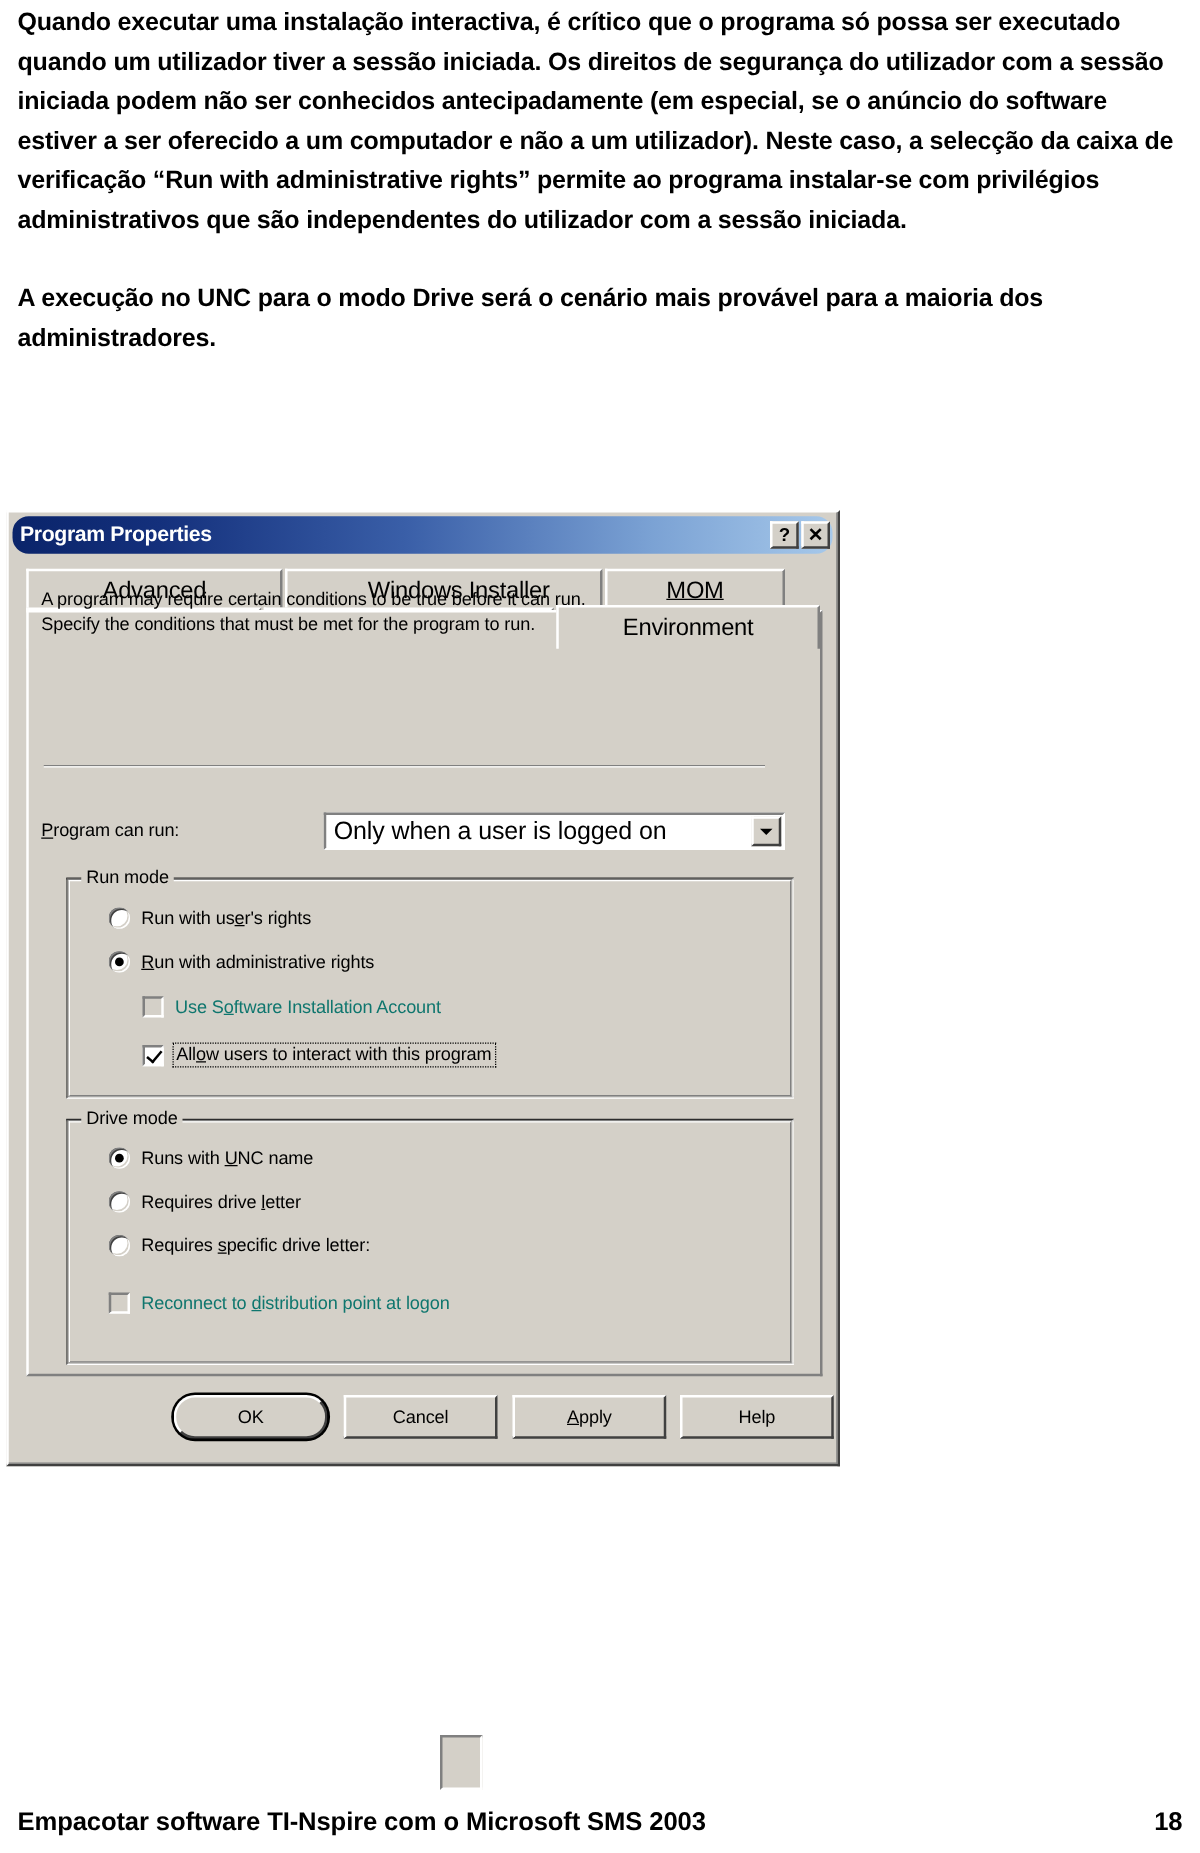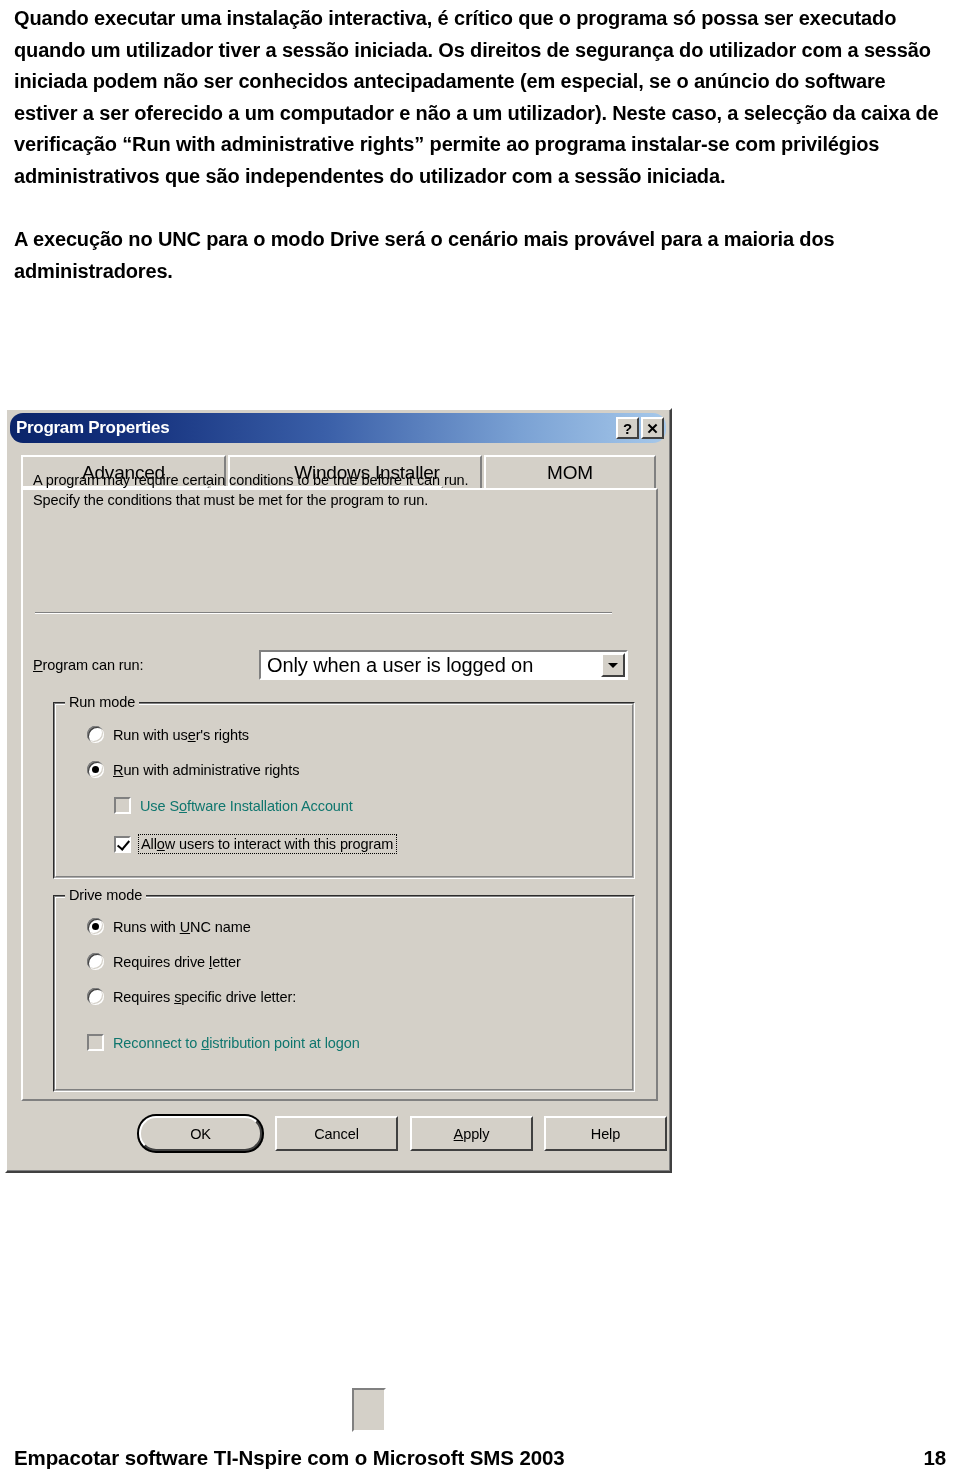--- a/index.html
+++ b/index.html
@@ -144,21 +144,21 @@
     align-items: center;
     justify-content: center;
     font-size: 19px;
     color: #000000;
     letter-spacing: -0.2px;
     margin-right: 2px;
     position: relative;
   }
   .tab.w-adv { width: 205px; }
   .tab.w-wi  { width: 254px; padding-left: 24px; }
-  .tab.w-mom { width: 172px; }
+  .tab.w-mom { width: 144px; text-decoration: underline; }
   .tab.w-gen { width: 188px; }
   .tab.w-req { width: 232px; }
   .tab.w-env { width: 211px; }
   .tab.active {
     background: #d4d0c8;
     z-index: 5;
     border-top: 2px solid #ffffff;
     border-left: 2px solid #ffffff;
     border-right: 2px solid #808080;
     margin-top: -2px;
@@ -424,20 +424,21 @@
 
   <div class="tabstrip">
     <div class="tabrow row-top">
       <div class="tab w-adv">Advanced</div>
       <div class="tab w-wi">Windows Installer</div>
       <div class="tab w-mom">MOM</div>
     </div>
     <div class="tabrow row-bottom">
       <div class="tab w-gen">General</div>
       <div class="tab w-req">Requirements</div>
+      <div class="tab w-env active">Environment</div>
     </div>
   </div>
 
   <div class="panel"></div>
 
   <div class="desc">
     <div>A program may require certain conditions to be true before it can run.</div>
     <div>Specify the conditions that must be met for the program to run.</div>
   </div>
 

